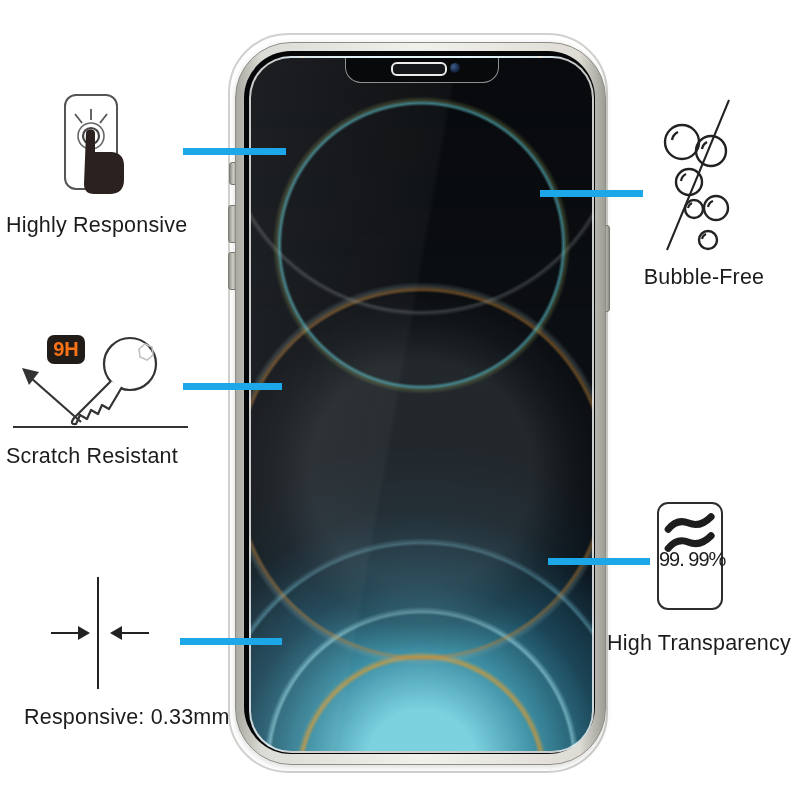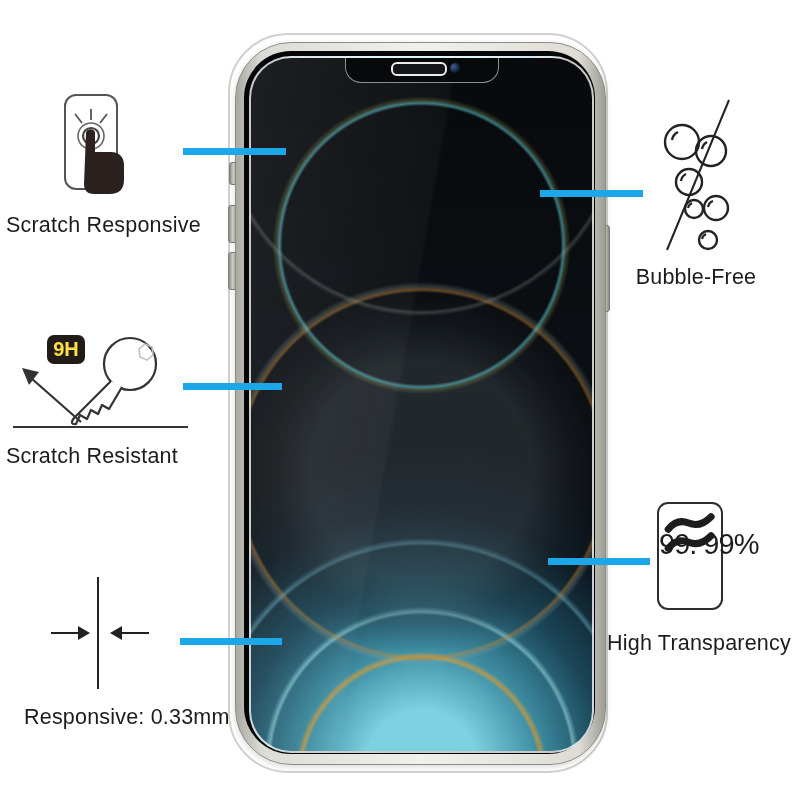--- a/index.html
+++ b/index.html
@@ -63,29 +63,29 @@
   .btn-volup{left:228px;top:205px;width:8px;height:36px;}
   .btn-voldn{left:228px;top:252px;width:8px;height:36px;}
   .btn-power{left:600px;top:225px;width:8px;height:85px;}
 
   
   .connector{height:7px;z-index:20;}
   .feature-label{font-size:21.5px;letter-spacing:.2px;white-space:nowrap;}
   .center{text-align:center;}
   .badge-9h{
     left:47px;top:335px;width:38px;height:29px;border-radius:7px;
-    background:#221c18;color:#fde047;font-size:20px;font-weight:bold;
+    background:#221c18;color:#f97316;font-size:20px;font-weight:bold;
     display:flex;align-items:center;justify-content:center;z-index:5;
   }
   .transparency-box{
     left:657px;top:502px;width:62px;height:104px;border:2px solid #2e2e2e;
     border-radius:11px;background:#fff;
   }
   .transparency-value{
-    left:659px;top:528px;font-size:29px;letter-spacing:-1px;white-space:nowrap;z-index:6;
+    left:659px;top:548px;font-size:20px;letter-spacing:-1px;white-space:nowrap;z-index:6;
   }
   svg{display:block;}
 </style>
 </head>
 <body style="color: rgb(28, 28, 28);">
 
 <div class="abs glass-outline"></div>
 
 <div class="abs side-btn btn-mute"></div>
 <div class="abs side-btn btn-volup"></div>
@@ -110,38 +110,38 @@
 
 <svg class="abs" style="left:58px;top:88px;" width="78" height="118" viewBox="0 0 78 118">
   <rect x="7" y="7" width="52" height="94" rx="11" fill="#ffffff" stroke="#555" stroke-width="2"></rect>
   <line x1="17" y1="26" x2="24" y2="35" stroke="#555" stroke-width="1.8"></line>
   <line x1="33" y1="21" x2="33" y2="32" stroke="#555" stroke-width="1.8"></line>
   <line x1="49" y1="26" x2="42" y2="35" stroke="#555" stroke-width="1.8"></line>
   <circle cx="33" cy="48" r="13" fill="none" stroke="#666" stroke-width="1.6"></circle>
   <circle cx="33" cy="48" r="8" fill="none" stroke="#444" stroke-width="2.2"></circle>
   <path d="M28,45 C28,40 37,40 37,45 L37,64 L53,64 C61,64 66,69 66,77 L66,92 C66,101 61,106 52,106 L36,106 C29,106 26,102 26,96 Z" fill="#2b2220"></path>
 </svg>
-<div class="abs feature-label" style="left:6px;top:213px;">Scratch Responsive</div>
+<div class="abs feature-label" style="left:6px;top:213px;">Highly Responsive</div>
 
 <svg class="abs" style="left:655px;top:90px;" width="95" height="170" viewBox="0 0 95 170">
   <circle cx="27" cy="52" r="17" fill="none" stroke="#222" stroke-width="2.4"></circle>
   <path d="M17,50 a11 11 0 0 1 6,-8" fill="none" stroke="#222" stroke-width="2.4"></path>
   <circle cx="56" cy="61" r="15" fill="none" stroke="#222" stroke-width="2.4"></circle>
   <path d="M47,59 a10 10 0 0 1 5,-7" fill="none" stroke="#222" stroke-width="2.4"></path>
   <circle cx="34" cy="92" r="13" fill="none" stroke="#222" stroke-width="2.4"></circle>
   <path d="M26,91 a9 9 0 0 1 5,-7" fill="none" stroke="#222" stroke-width="2.2"></path>
   <circle cx="39" cy="119" r="9" fill="none" stroke="#222" stroke-width="2.4"></circle>
   <path d="M33,118 a7 7 0 0 1 4,-5" fill="none" stroke="#222" stroke-width="2"></path>
   <circle cx="61" cy="118" r="12" fill="none" stroke="#222" stroke-width="2.4"></circle>
   <path d="M53,117 a8 8 0 0 1 5,-6" fill="none" stroke="#222" stroke-width="2.2"></path>
   <circle cx="53" cy="150" r="9" fill="none" stroke="#222" stroke-width="2.4"></circle>
   <path d="M47,149 a7 7 0 0 1 4,-5" fill="none" stroke="#222" stroke-width="2"></path>
   <line x1="74" y1="10" x2="12" y2="160" stroke="#222" stroke-width="2"></line>
 </svg>
-<div class="abs feature-label center" style="left:606px;top:265px;width:180px;">Bubble-Free</div>
+<div class="abs feature-label center" style="left:606px;top:265px;width:180px;padding-left:8px;">Bubble-Free</div>
 
 <svg class="abs" style="left:8px;top:330px;" width="185" height="105" viewBox="0 0 185 105">
   <line x1="5" y1="97" x2="180" y2="97" stroke="#333" stroke-width="2.2"></line>
   <circle cx="122" cy="34" r="26" fill="#ffffff" stroke="#333" stroke-width="2.2"></circle>
   <polygon points="137,14 144,17 145,25 139,30 132,27 131,19" fill="none" stroke="#c2c2c2" stroke-width="1.6"></polygon>
   <path d="M103,51 L66,88 Q61,95 68,94 L72,85 L79,89 L83,80 L90,84 L94,75 L101,79 L114,57" fill="#ffffff" stroke="#333" stroke-width="2.2" stroke-linejoin="round"></path>
   <line x1="73" y1="92" x2="23" y2="48" stroke="#333" stroke-width="2.2"></line>
   <polygon points="14,38 31,42 21,55" fill="#333"></polygon>
 </svg>
 <div class="abs badge-9h">9H</div>

